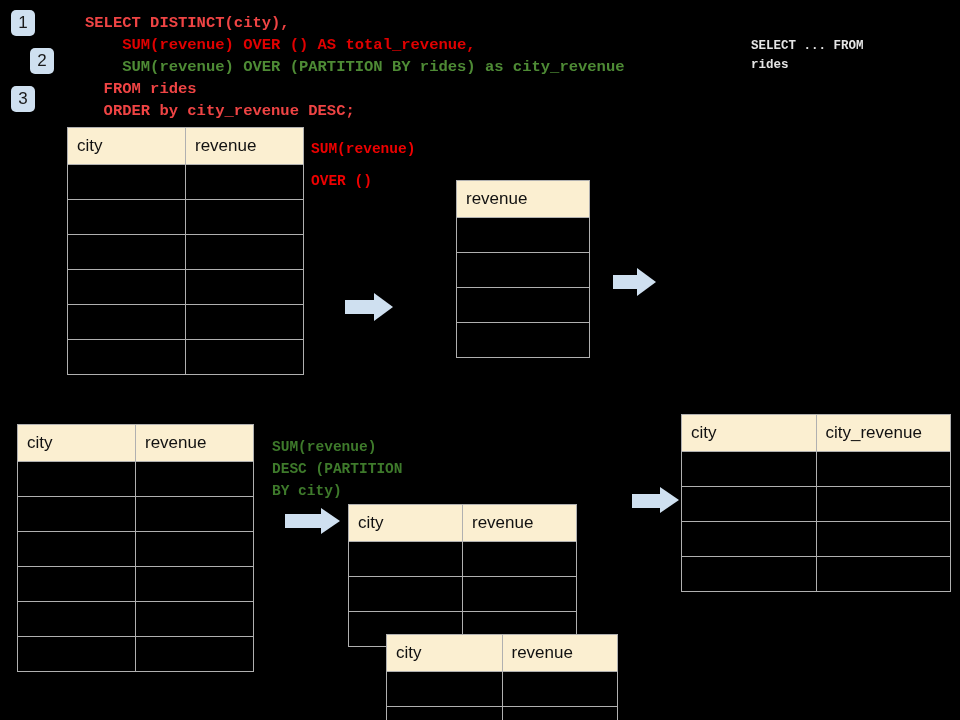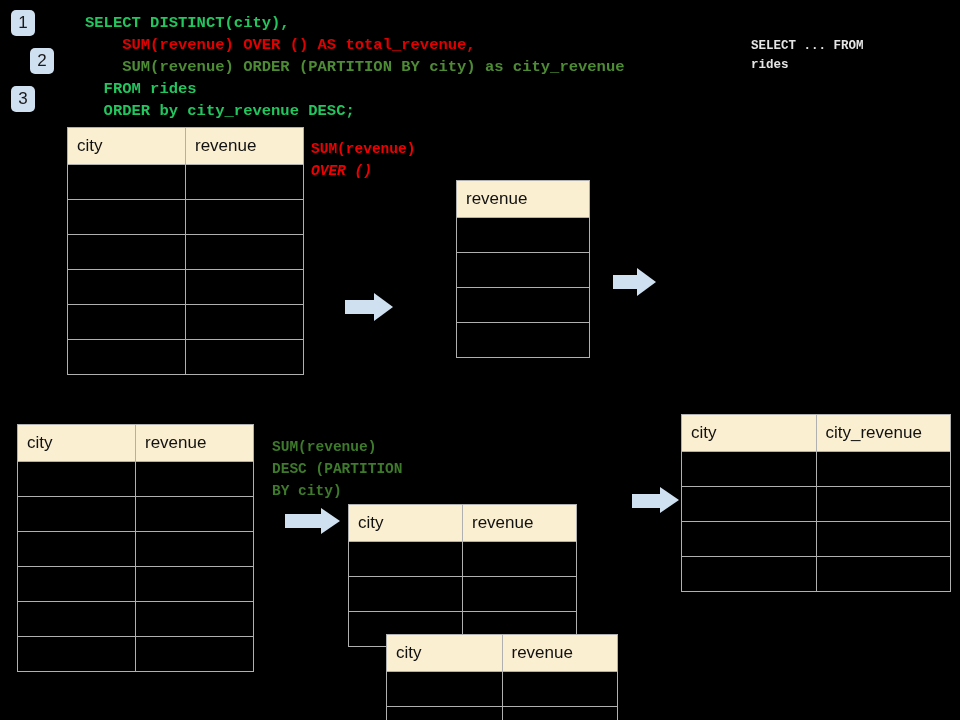--- a/index.html
+++ b/index.html
@@ -33,21 +33,21 @@
   
   .sql {
     position: absolute;
     font-family: "Liberation Mono", "DejaVu Sans Mono", monospace;
     font-size: 15.5px;
     font-weight: bold;
     white-space: pre;
     letter-spacing: 0px;
     line-height: 22px;
   }
-  .c-purple { color: #22c55e; }
+  .c-purple { color: #ef4444; }
   .c-red    { color: #E00000; }
   .c-green  { color: #4E8B35; }
 
   .sql-side {
     position: absolute;
     font-family: "Liberation Mono", "DejaVu Sans Mono", monospace;
     font-size: 12.5px;
     font-weight: bold;
     color: #e5e5e5;
     white-space: pre;
@@ -114,29 +114,29 @@
 <body>
 
 <div id="canvas">
 
   <div class="badge" style="left:11px; top:10px;">1</div>
   <div class="badge" style="left:30px; top:48px;">2</div>
   <div class="badge" style="left:11px; top:86px;">3</div>
 
   <div class="sql c-purple" style="left:85px; top:12px;">SELECT DISTINCT(city),</div>
   <div class="sql c-red" style="left:85px; top:34px;text-align:center;">    SUM(revenue) OVER () AS total_revenue,</div>
-  <div class="sql c-green" style="left:85px; top:56px;">    SUM(revenue) ORDER (PARTITION BY city) as city_revenue</div>
+  <div class="sql c-green" style="left:85px; top:56px;">    SUM(revenue) OVER (PARTITION BY rides) as city_revenue</div>
   <div class="sql c-purple" style="left:85px; top:78px;text-align:right;">  FROM rides</div>
   <div class="sql c-purple" style="left:85px; top:100px;">  ORDER by city_revenue DESC;</div>
 
   <div class="sql-side" style="left:751px; top:37px;">SELECT ... FROM</div>
   <div class="sql-side" style="left:751px; top:56px;">rides</div>
 
   <div class="annot red" style="left:311px; top:138px;">SUM(revenue)</div>
-  <div class="annot red" style="left:311px; top:160px;font-style:italic;">OVER ()</div>
+  <div class="annot red" style="left:311px; top:170px;">OVER ()</div>
 
   <div class="annot green" style="left:272px; top:436px;">SUM(revenue)</div>
   <div class="annot green" style="left:272px; top:458px;">DESC (PARTITION</div>
   <div class="annot green" style="left:272px; top:480px;">BY city)</div>
 
   <table class="tbl" id="tbl-source-top" style="left:67px; top:127px; width:237px;">
     <colgroup>
         <col style="width:50%">
         <col style="width:50%">
       </colgroup>

